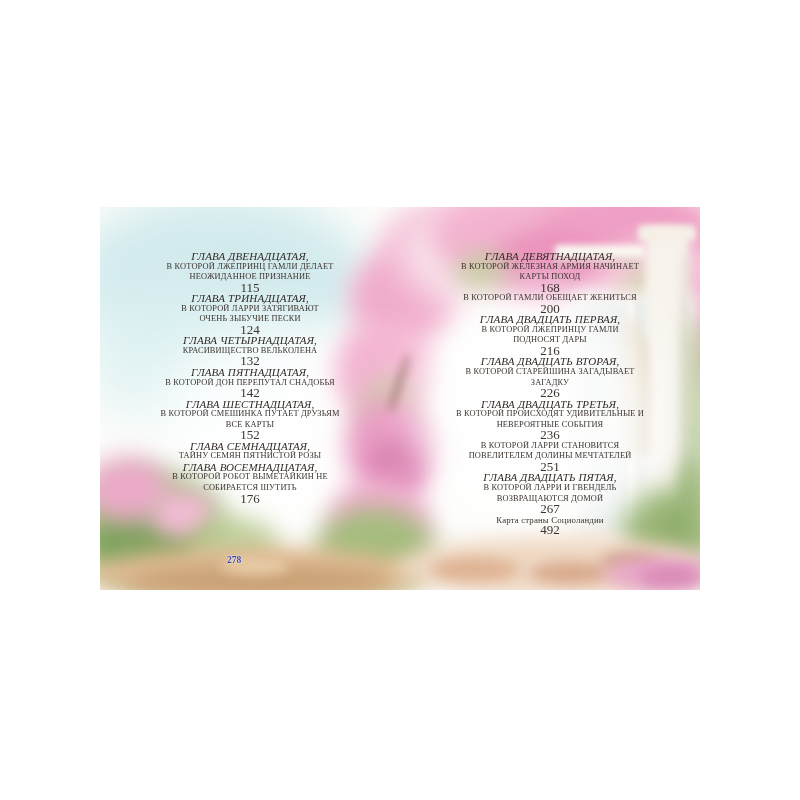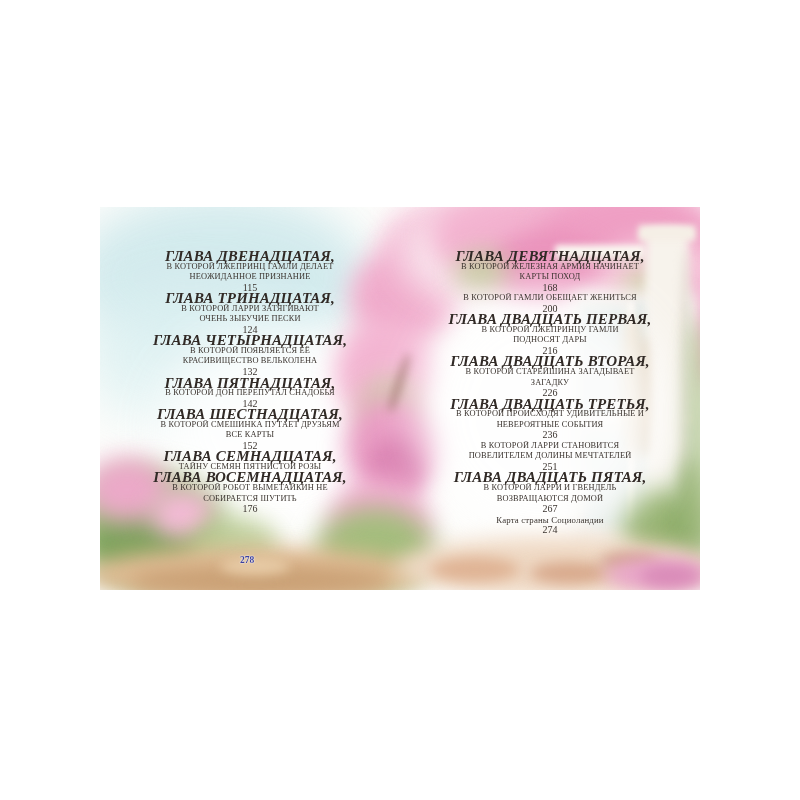--- a/index.html
+++ b/index.html
@@ -10,25 +10,25 @@
   
   .spread{position:absolute;left:100px;top:207px;width:600px;height:383px;overflow:hidden;background:#fdfdfb;}
   .art,.art *{pointer-events:none;}
   .blob{position:absolute;border-radius:50%;}
 
   
   .toc-col{position:absolute;top:44px;width:300px;text-align:center;z-index:5;}
   .toc-col.left{left:0;}
   .toc-col.right{left:300px;}
   .toc-entry{margin:0;}
-  .chapter-title{font-weight:bold;font-style:italic;font-size:15px;line-height:10.55px;color:var(--heading,#332c28);letter-spacing:.15px;white-space:nowrap;}
+  .chapter-title{font-weight:normal;font-style:italic;font-size:11px;line-height:10.55px;color:var(--heading,#332c28);letter-spacing:.15px;white-space:nowrap;}
   .chapter-desc{font-size:8.4px;line-height:10.55px;color:var(--ink,#3a332e);letter-spacing:.15px;white-space:nowrap;}
-  .chapter-page{font-size:10px;line-height:10.55px;color:var(--ink,#3a332e);}
+  .chapter-page{font-size:13px;line-height:10.55px;color:var(--ink,#3a332e);}
   .chapter-title.plain{font-weight:normal;font-style:normal;font-size:8.8px;color:var(--ink,#3a332e);}
-  .folio{position:absolute;left:127px;top:348px;width:40px;text-align:center;font-size:9.5px;font-weight:bold;
+  .folio{position:absolute;left:127px;top:348px;width:40px;text-align:left;font-size:9.5px;font-weight:bold;
          color:var(--folio,#3b3f9e);z-index:6;text-shadow:0 0 2px #ffffff,0 0 1px #ffffff;}
 </style>
 </head>
 <body>
 
 <div class="canvas">
   <div class="spread">
 
     <div class="art">
 
@@ -119,21 +119,20 @@
           <div class="chapter-page">115</div>
         </div>
         <div class="toc-entry">
           <div class="chapter-title">ГЛАВА ТРИНАДЦАТАЯ,</div>
           <div class="chapter-desc">В КОТОРОЙ ЛАРРИ ЗАТЯГИВАЮТ</div>
           <div class="chapter-desc">ОЧЕНЬ ЗЫБУЧИЕ ПЕСКИ</div>
           <div class="chapter-page">124</div>
         </div>
         <div class="toc-entry">
           <div class="chapter-title">ГЛАВА ЧЕТЫРНАДЦАТАЯ,</div>
-          <div class="chapter-desc">В КОТОРОЙ ПОЯВЛЯЕТСЯ ЕЁ</div>
           <div class="chapter-desc">КРАСИВИЩЕСТВО ВЕЛЬКОЛЕНА</div>
           <div class="chapter-page">132</div>
         </div>
         <div class="toc-entry">
           <div class="chapter-title">ГЛАВА ПЯТНАДЦАТАЯ,</div>
           <div class="chapter-desc">В КОТОРОЙ ДОН ПЕРЕПУТАЛ СНАДОБЬЯ</div>
           <div class="chapter-page">142</div>
         </div>
         <div class="toc-entry">
           <div class="chapter-title">ГЛАВА ШЕСТНАДЦАТАЯ,</div>
@@ -187,19 +186,19 @@
           <div class="chapter-page">251</div>
         </div>
         <div class="toc-entry">
           <div class="chapter-title">ГЛАВА ДВАДЦАТЬ ПЯТАЯ,</div>
           <div class="chapter-desc">В КОТОРОЙ ЛАРРИ И ГВЕНДЕЛЬ</div>
           <div class="chapter-desc">ВОЗВРАЩАЮТСЯ ДОМОЙ</div>
           <div class="chapter-page">267</div>
         </div>
         <div class="toc-entry">
           <div class="chapter-title plain">Карта страны Социоландии</div>
-          <div class="chapter-page">274</div>
+          <div class="chapter-page">492</div>
         </div>
       </div>
 
     <div class="folio">278</div>
   </div>
 </div>
 
 </body></html>

